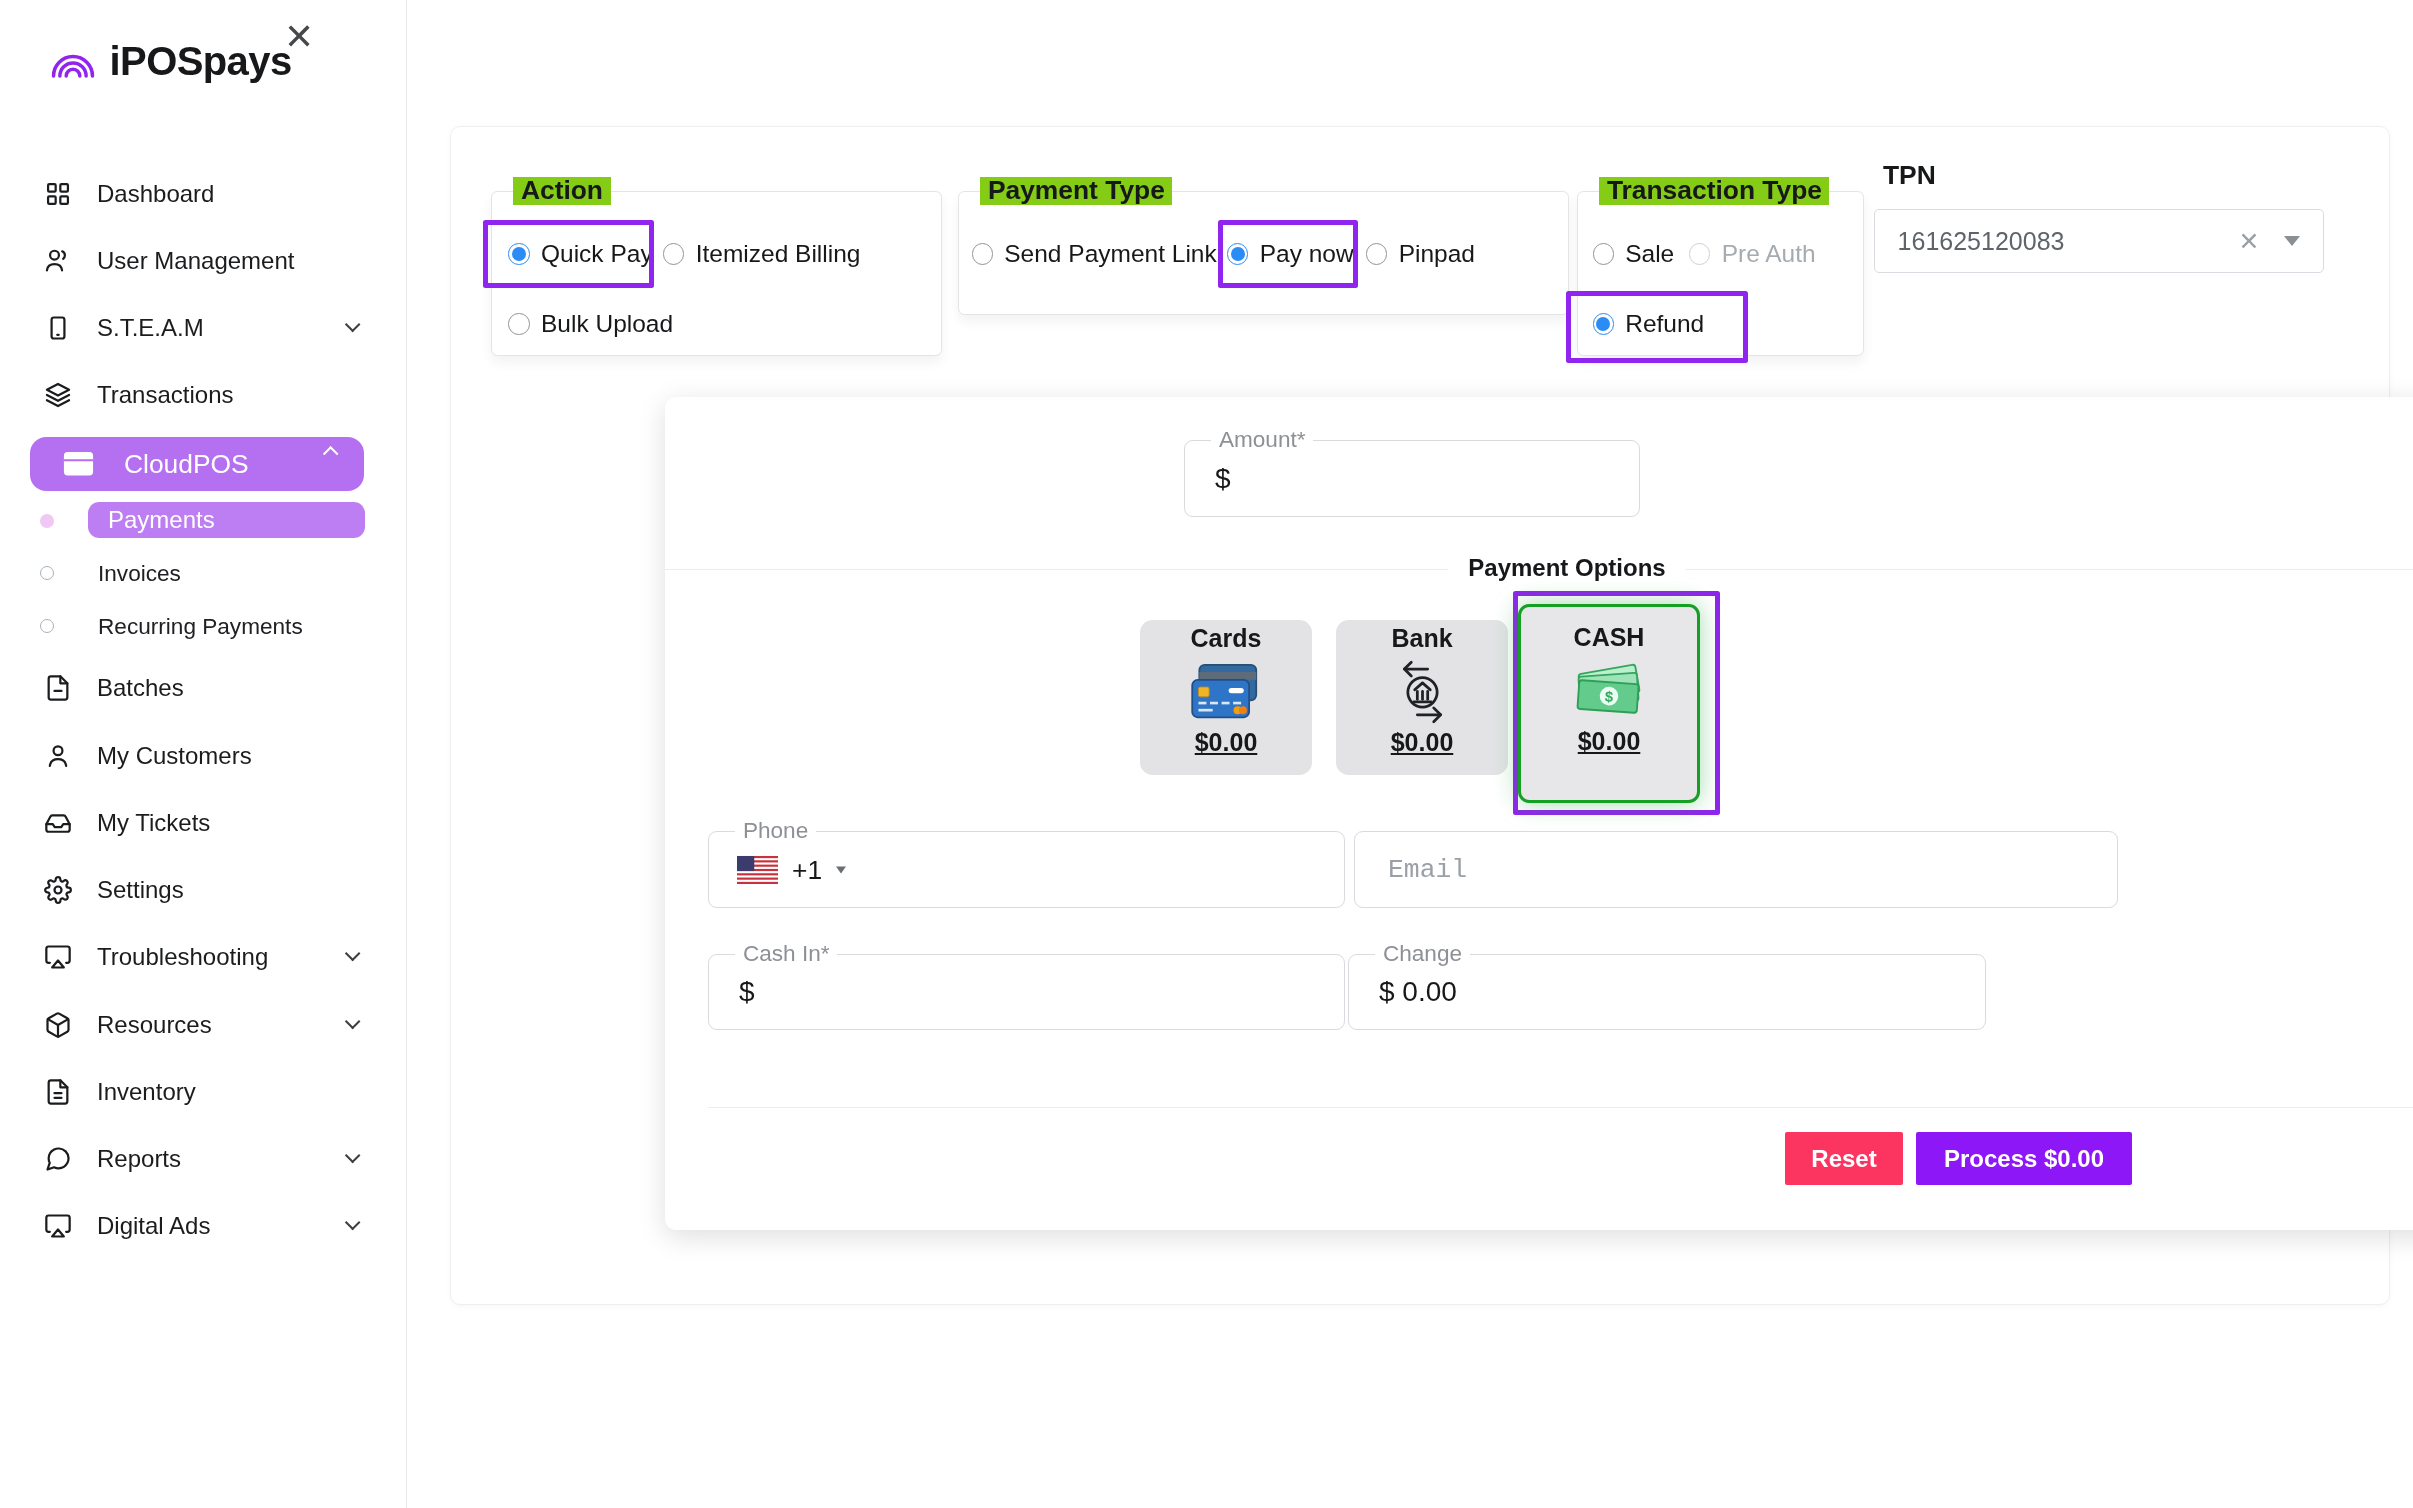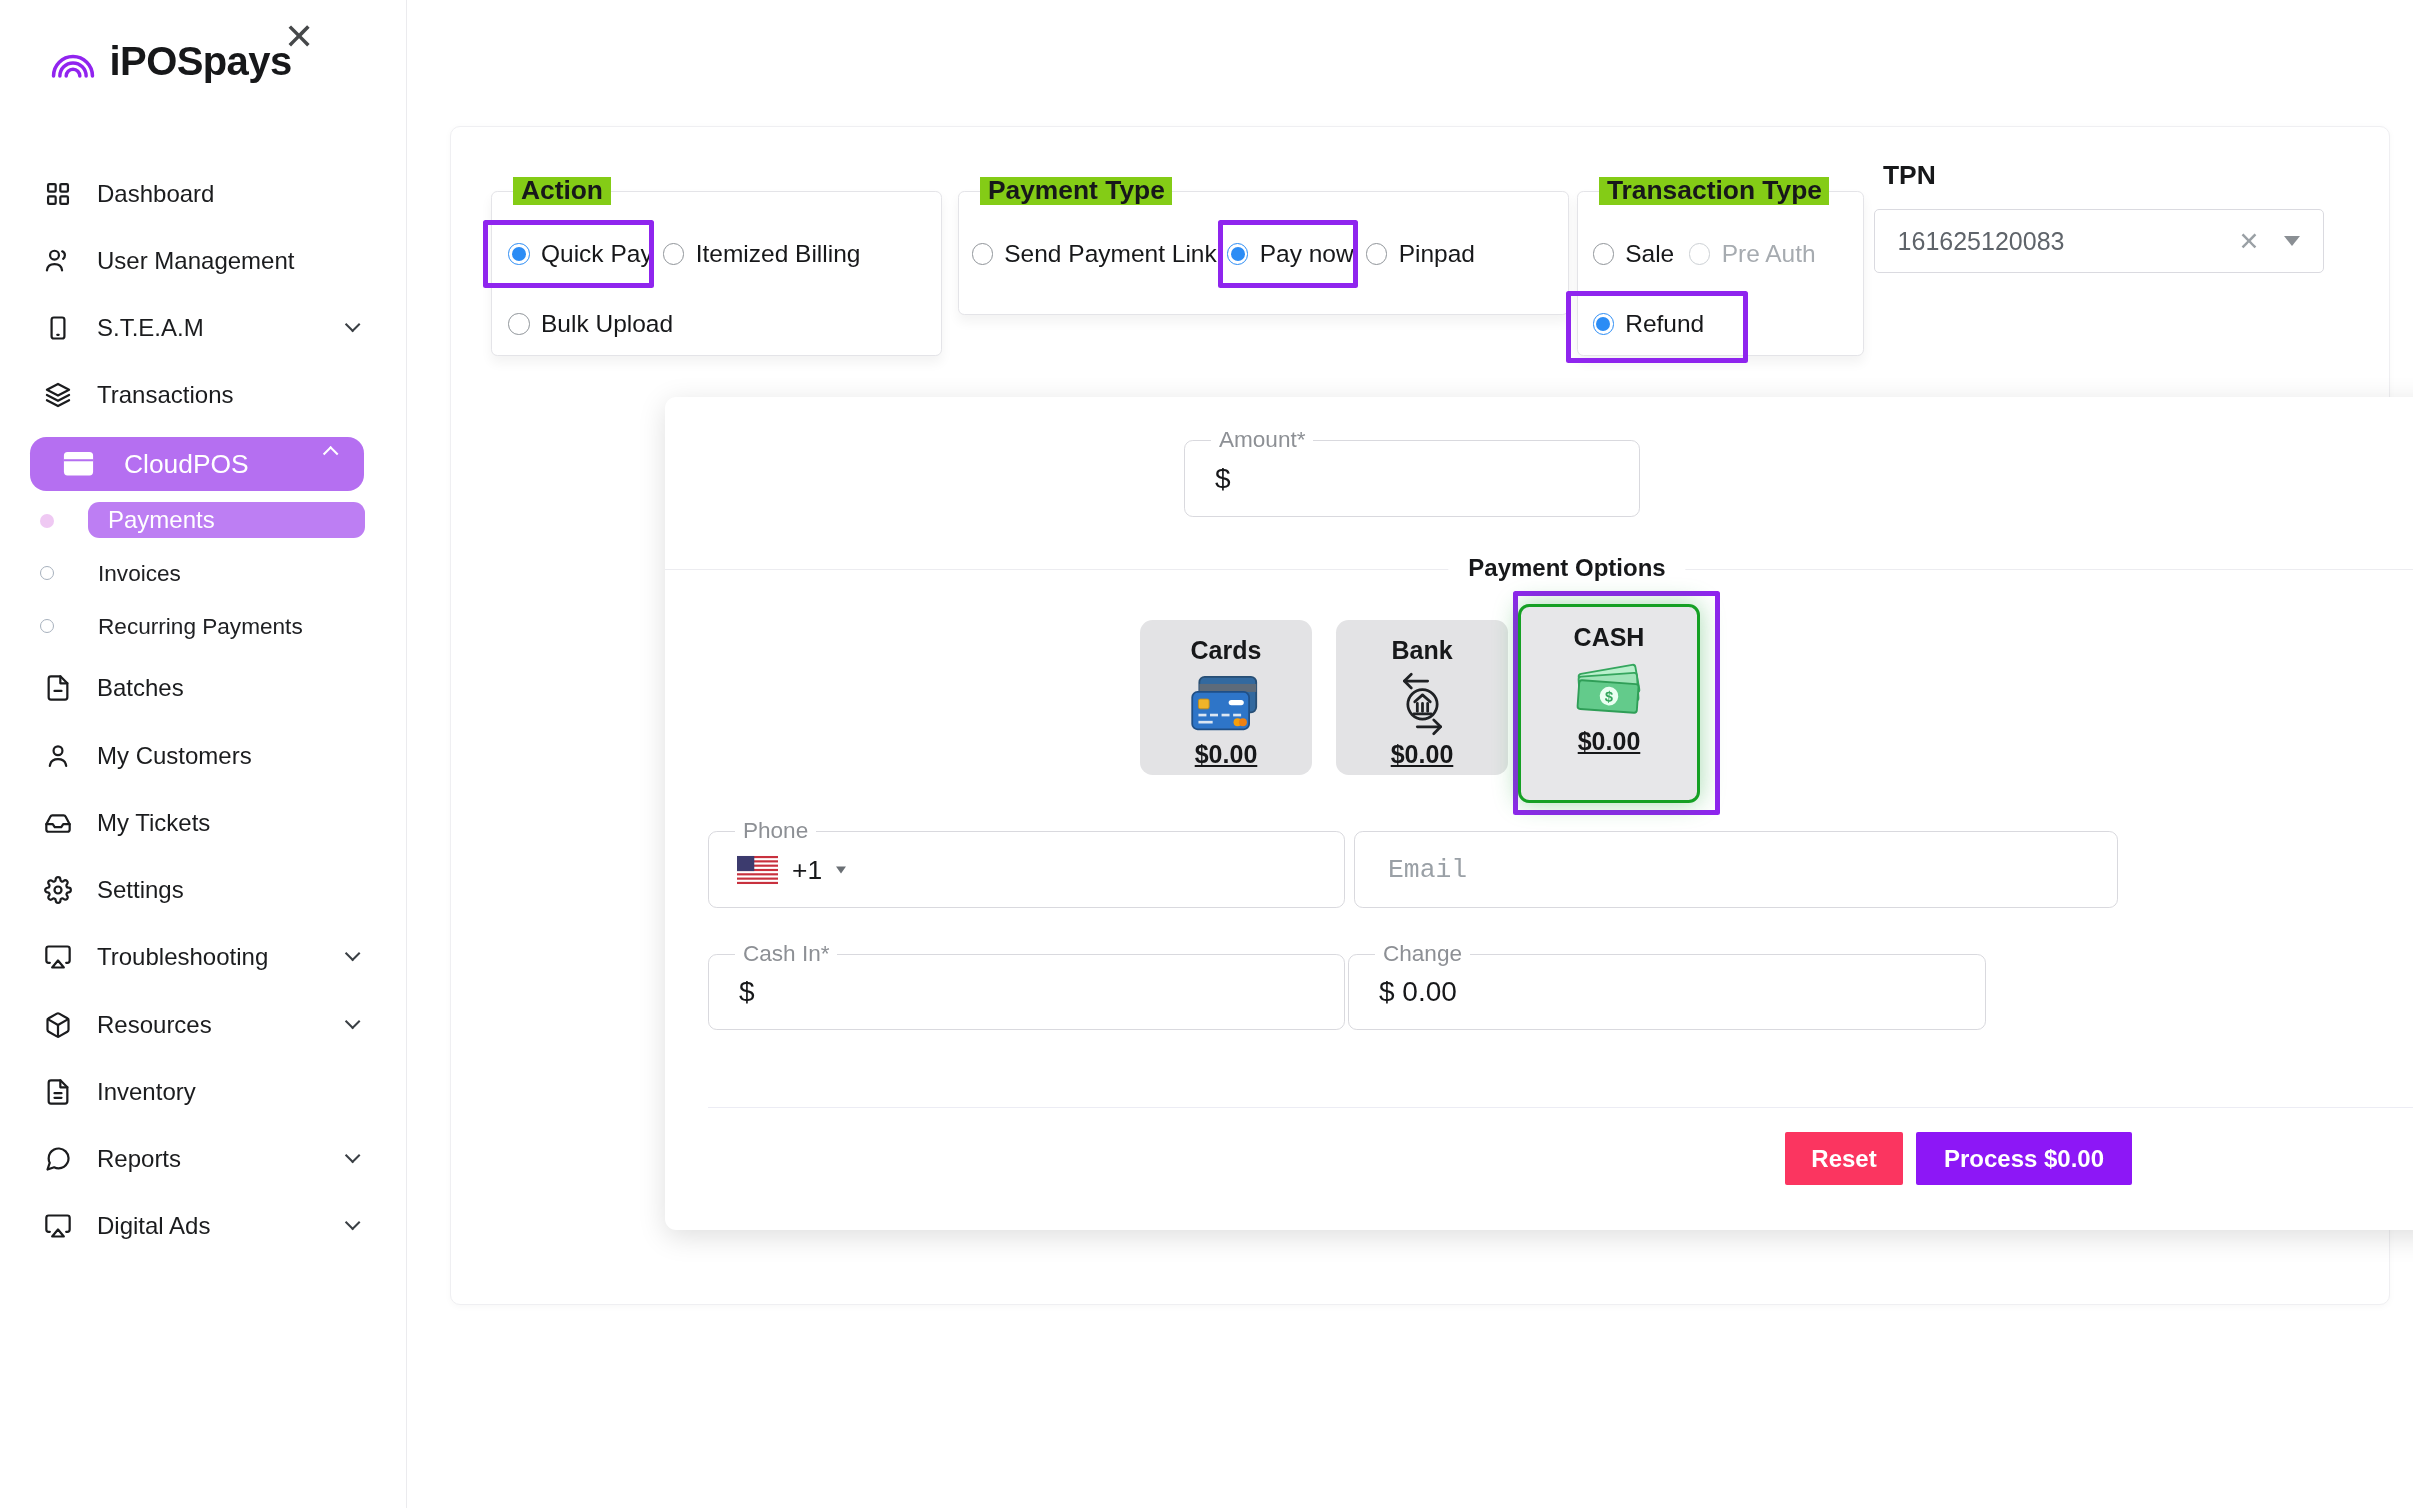--- a/index.html
+++ b/index.html
@@ -55,21 +55,21 @@
   .pay-card { position:absolute; left:214px; top:270px; width:1804px; height:833px; background:#fff; border-radius:11.3px; box-shadow:0 6.3px 28px rgba(0,0,0,0.13); }
 
   .field { position:absolute; border:1.3px solid #d9d9de; border-radius:8.8px; background:#fff; }
   .flabel { position:absolute; top:-14px; left:26.4px; background:#fff; padding:0 7.5px; font-size:22.6px; color:#8d9095; white-space:nowrap; }
   .fval { position:absolute; left:30px; top:50%; transform:translateY(-50%); font-size:28px; color:#17181a; }
 
   .po-line { position:absolute; left:0; right:0; top:172px; border-top:1.3px solid #ececf0; }
   .po-title { position:absolute; top:157px; left:50%; transform:translateX(-50%); background:#fff; padding:0 20px; font-size:24px; font-weight:700; white-space:nowrap; }
 
   .opt { position:absolute; width:172px; height:155px; background:#e3e3e5; border-radius:12.6px; text-align:center; cursor:pointer; }
-  .opt .t { margin-top:16px; font-size:25px; font-weight:700; }
+  .opt .t { margin-top:4px; font-size:25px; font-weight:700; }
   .opt .iconbox { height:74px; display:flex; align-items:center; justify-content:center; margin-top:1.3px; }
   .opt .amt { font-size:25px; font-weight:700; text-decoration:underline; }
   .cash-hl { position:absolute; left:848px; top:194px; width:207px; height:224px; border:5px solid #8f25ee; border-radius:2.5px; display:flex; align-items:center; justify-content:flex-start; }
   .opt.cash { position:relative; width:182px; height:199px; background:#e7e7e9; border:3.8px solid #15a024; border-radius:11.3px; box-shadow:0 0 25px rgba(34,164,60,0.4); }
   .opt.cash .t { margin-top:16.3px; }
 
   .phone-inner { position:absolute; left:28px; top:50%; transform:translateY(-50%); display:flex; align-items:center; gap:14px; cursor:pointer; }
   .dial { font-size:26.4px; color:#17181a; }
   .mini-caret { width:0; height:0; border-left:5.7px solid transparent; border-right:5.7px solid transparent; border-top:7.5px solid #6a6f74; }
 

